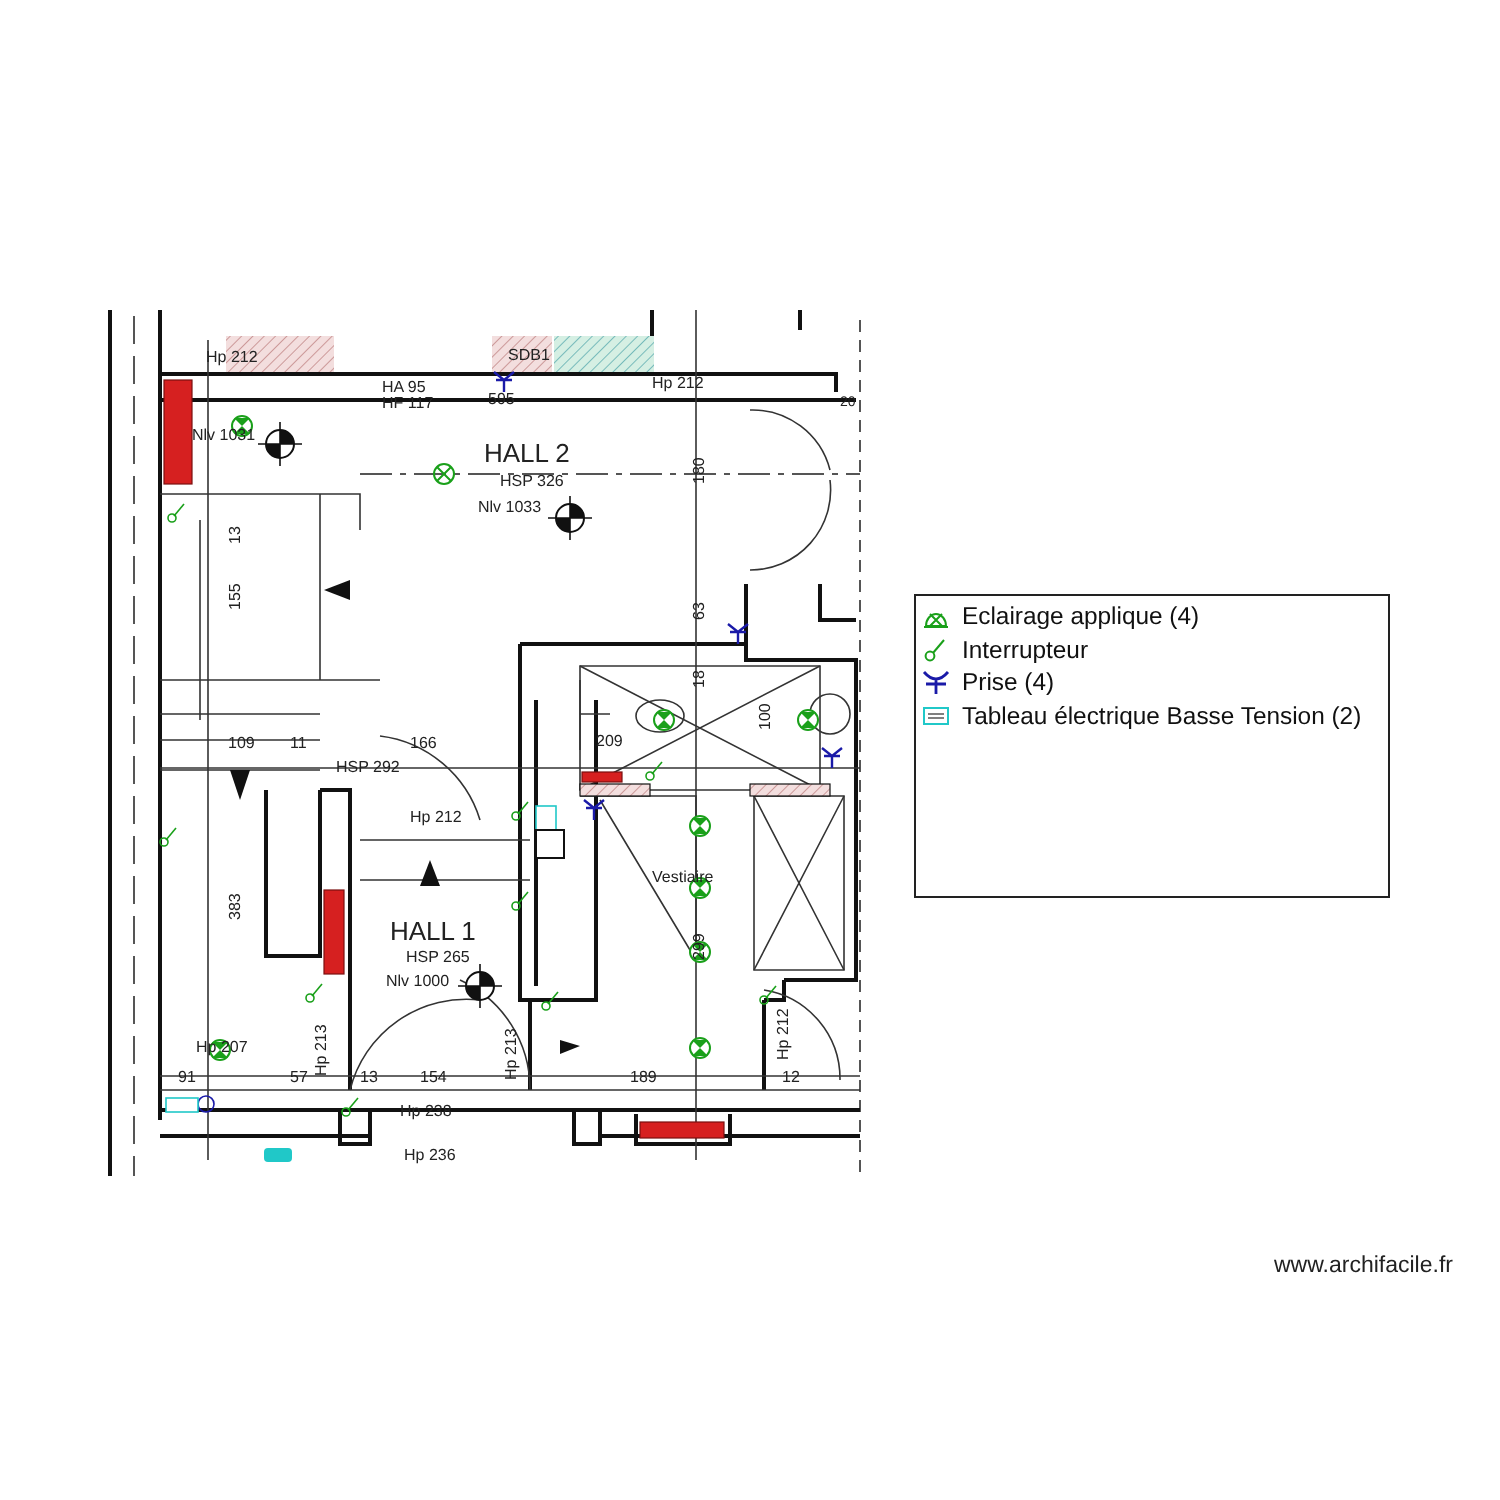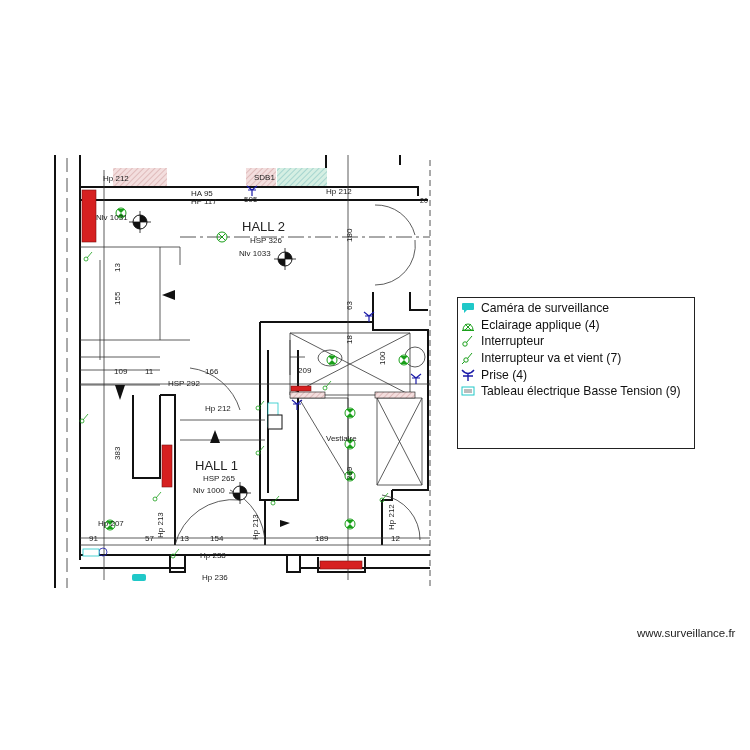--- a/index.html
+++ b/index.html
@@ -204,54 +204,41 @@
 
   <path d="M162,295 L175,290 L175,300 Z" fill="#111"></path>
   <path d="M115,385 L120,400 L125,385 Z" fill="#111"></path>
   <path d="M210,443 L215,430 L220,443 Z" fill="#111"></path>
   <path d="M280,520 L290,523 L280,527 Z" fill="#111"></path>
 </svg>
 
 <div class="legend">
   <div class="legend-row">
     <svg viewBox="0 0 14 14">
-        <path d="M1,3 Q1,2 2,2 L12,2 Q13,2 13,3 L13,8 Q13,9 12,9 L6,9 L3,12 L3,9 L2,9 Q1,9 1,8 Z" fill="#20c8c8"></path>
-      </svg>
-    <span>Caméra de surveillance</span>
-  </div>
-  <div class="legend-row">
-    <svg viewBox="0 0 14 14">
         <path d="M2,12 A5,6 0 0 1 12,12 Z" fill="none" stroke="#1aa01a" stroke-width="1"></path>
         <path d="M4,6 L10,12 M10,6 L4,12" stroke="#1aa01a" stroke-width="1"></path>
         <line x1="1" y1="12.5" x2="13" y2="12.5" stroke="#1aa01a"></line>
       </svg>
     <span>Eclairage applique (4)</span>
   </div>
   <div class="legend-row">
     <svg viewBox="0 0 14 14">
         <circle cx="4" cy="10" r="2.2" fill="none" stroke="#1aa01a"></circle>
         <path d="M5.5,8.5 L11,2" stroke="#1aa01a"></path>
       </svg>
     <span>Interrupteur</span>
   </div>
   <div class="legend-row">
     <svg viewBox="0 0 14 14">
-        <circle cx="5" cy="9" r="2.2" fill="none" stroke="#1aa01a"></circle>
-        <path d="M6.5,7.5 L11,2 M3.5,10.5 L1,13" stroke="#1aa01a"></path>
-      </svg>
-    <span>Interrupteur va et vient (7)</span>
-  </div>
-  <div class="legend-row">
-    <svg viewBox="0 0 14 14">
         <path d="M1,2 Q7,9 13,2 M7,6 L7,13 M2,8 L12,8" fill="none" stroke="#1a1aa8" stroke-width="1.4"></path>
       </svg>
     <span>Prise (4)</span>
   </div>
   <div class="legend-row">
     <svg viewBox="0 0 14 14">
         <rect x="1" y="3" width="12" height="8" fill="#fff" stroke="#20c8c8"></rect>
         <path d="M3,6 L11,6 M3,8 L11,8" stroke="#555" stroke-width="0.8"></path>
       </svg>
-    <span>Tableau électrique Basse Tension (9)</span>
+    <span>Tableau électrique Basse Tension (2)</span>
   </div>
 </div>
 
-<div class="watermark">www.surveillance.fr</div>
+<div class="watermark">www.archifacile.fr</div>
 
 </body></html>

